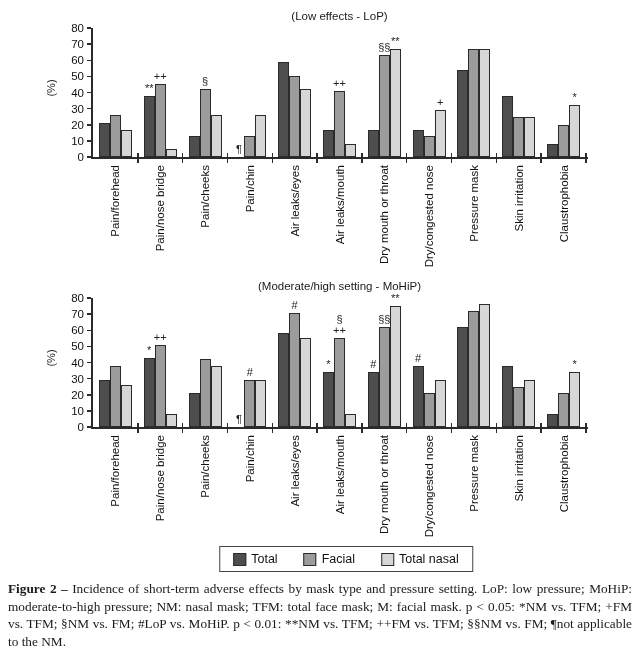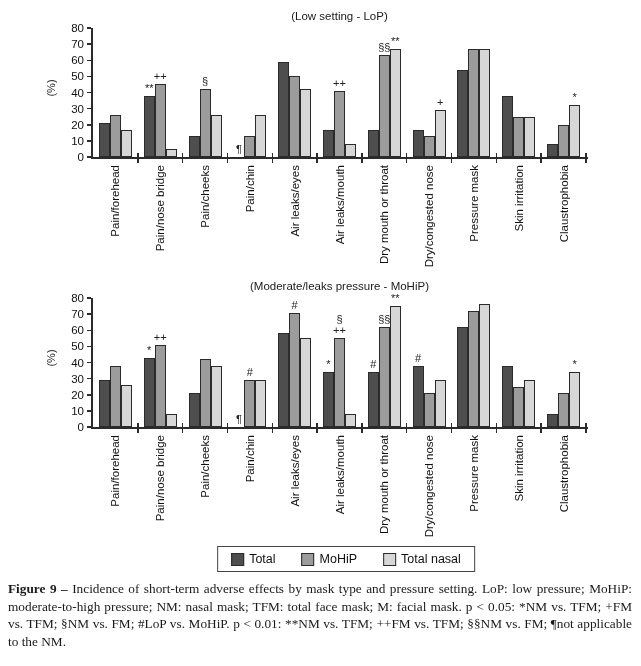--- a/index.html
+++ b/index.html
@@ -30,21 +30,21 @@
            font-family:"Liberation Serif",serif;font-size:13.3px;line-height:17.6px;
            color:#1a1a1a;text-align:justify;}
   .cap-label{font-weight:bold;}
 </style>
 </head>
 <body>
 
 <div id="figure">
 
   <div class="chart" id="chart-lop">
-    <div class="chart-title">(Low setting - LoP)</div>
+    <div class="chart-title">(Low effects - LoP)</div>
     <div class="ylabel">(%)</div>
     <div class="plot">
         <div class="axis" style="left: -2px; top: 0px; width: 2px; height: 131px;"></div>
         <div class="axis" style="left: -2px; top: 129px; width: 497px; height: 2px;"></div>
         <div class="tick" style="left: -6px; top: 128.25px; width: 4px; height: 1.5px;"></div>
         <div class="ylab" style="left: -35px; top: 122px; width: 26px;">0</div>
         <div class="tick" style="left: -6px; top: 112.125px; width: 4px; height: 1.5px;"></div>
         <div class="ylab" style="left: -35px; top: 105.875px; width: 26px;">10</div>
         <div class="tick" style="left: -6px; top: 96px; width: 4px; height: 1.5px;"></div>
         <div class="ylab" style="left: -35px; top: 89.75px; width: 26px;">20</div>
@@ -120,21 +120,21 @@
         <div class="cat" style="left: 240.5px; top: 137px;">Air leaks/mouth</div>
         <div class="cat" style="left: 285.318px; top: 137px;">Dry mouth or throat</div>
         <div class="cat" style="left: 330.136px; top: 137px;">Dry/congested nose</div>
         <div class="cat" style="left: 374.955px; top: 137px;">Pressure mask</div>
         <div class="cat" style="left: 419.773px; top: 137px;">Skin irritation</div>
         <div class="cat" style="left: 464.591px; top: 137px;">Claustrophobia</div>
       </div>
   </div>
 
   <div class="chart" id="chart-mohip">
-    <div class="chart-title">(Moderate/leaks pressure - MoHiP)</div>
+    <div class="chart-title">(Moderate/high setting - MoHiP)</div>
     <div class="ylabel">(%)</div>
     <div class="plot">
         <div class="axis" style="left: -2px; top: 0px; width: 2px; height: 131px;"></div>
         <div class="axis" style="left: -2px; top: 129px; width: 497px; height: 2px;"></div>
         <div class="tick" style="left: -6px; top: 128.25px; width: 4px; height: 1.5px;"></div>
         <div class="ylab" style="left: -35px; top: 122px; width: 26px;">0</div>
         <div class="tick" style="left: -6px; top: 112.125px; width: 4px; height: 1.5px;"></div>
         <div class="ylab" style="left: -35px; top: 105.875px; width: 26px;">10</div>
         <div class="tick" style="left: -6px; top: 96px; width: 4px; height: 1.5px;"></div>
         <div class="ylab" style="left: -35px; top: 89.75px; width: 26px;">20</div>
@@ -220,25 +220,25 @@
       </div>
   </div>
 
   <div class="legend">
     <div class="legend-item">
       <span class="swatch" style="background: rgb(78, 78, 78);"></span>
       <span>Total</span>
     </div>
     <div class="legend-item">
       <span class="swatch" style="background: rgb(156, 156, 156);"></span>
-      <span>MoHiP</span>
+      <span>Facial</span>
     </div>
     <div class="legend-item">
       <span class="swatch" style="background: rgb(215, 215, 215);"></span>
       <span>Total nasal</span>
     </div>
   </div>
 
   <div class="caption">
-    <span class="cap-label">Figure 9 –</span><span> Incidence of short-term adverse effects by mask type and pressure setting. LoP: low pressure; MoHiP: moderate-to-high pressure; NM: nasal mask; TFM: total face mask; M: facial mask. p &lt; 0.05: *NM vs. TFM; +FM vs. TFM; §NM vs. FM; #LoP vs. MoHiP. p &lt; 0.01: **NM vs. TFM; ++FM vs. TFM; §§NM vs. FM; ¶not applicable to the NM.</span>
+    <span class="cap-label">Figure 2 –</span><span> Incidence of short-term adverse effects by mask type and pressure setting. LoP: low pressure; MoHiP: moderate-to-high pressure; NM: nasal mask; TFM: total face mask; M: facial mask. p &lt; 0.05: *NM vs. TFM; +FM vs. TFM; §NM vs. FM; #LoP vs. MoHiP. p &lt; 0.01: **NM vs. TFM; ++FM vs. TFM; §§NM vs. FM; ¶not applicable to the NM.</span>
   </div>
 
 </div>
 
 </body></html>

